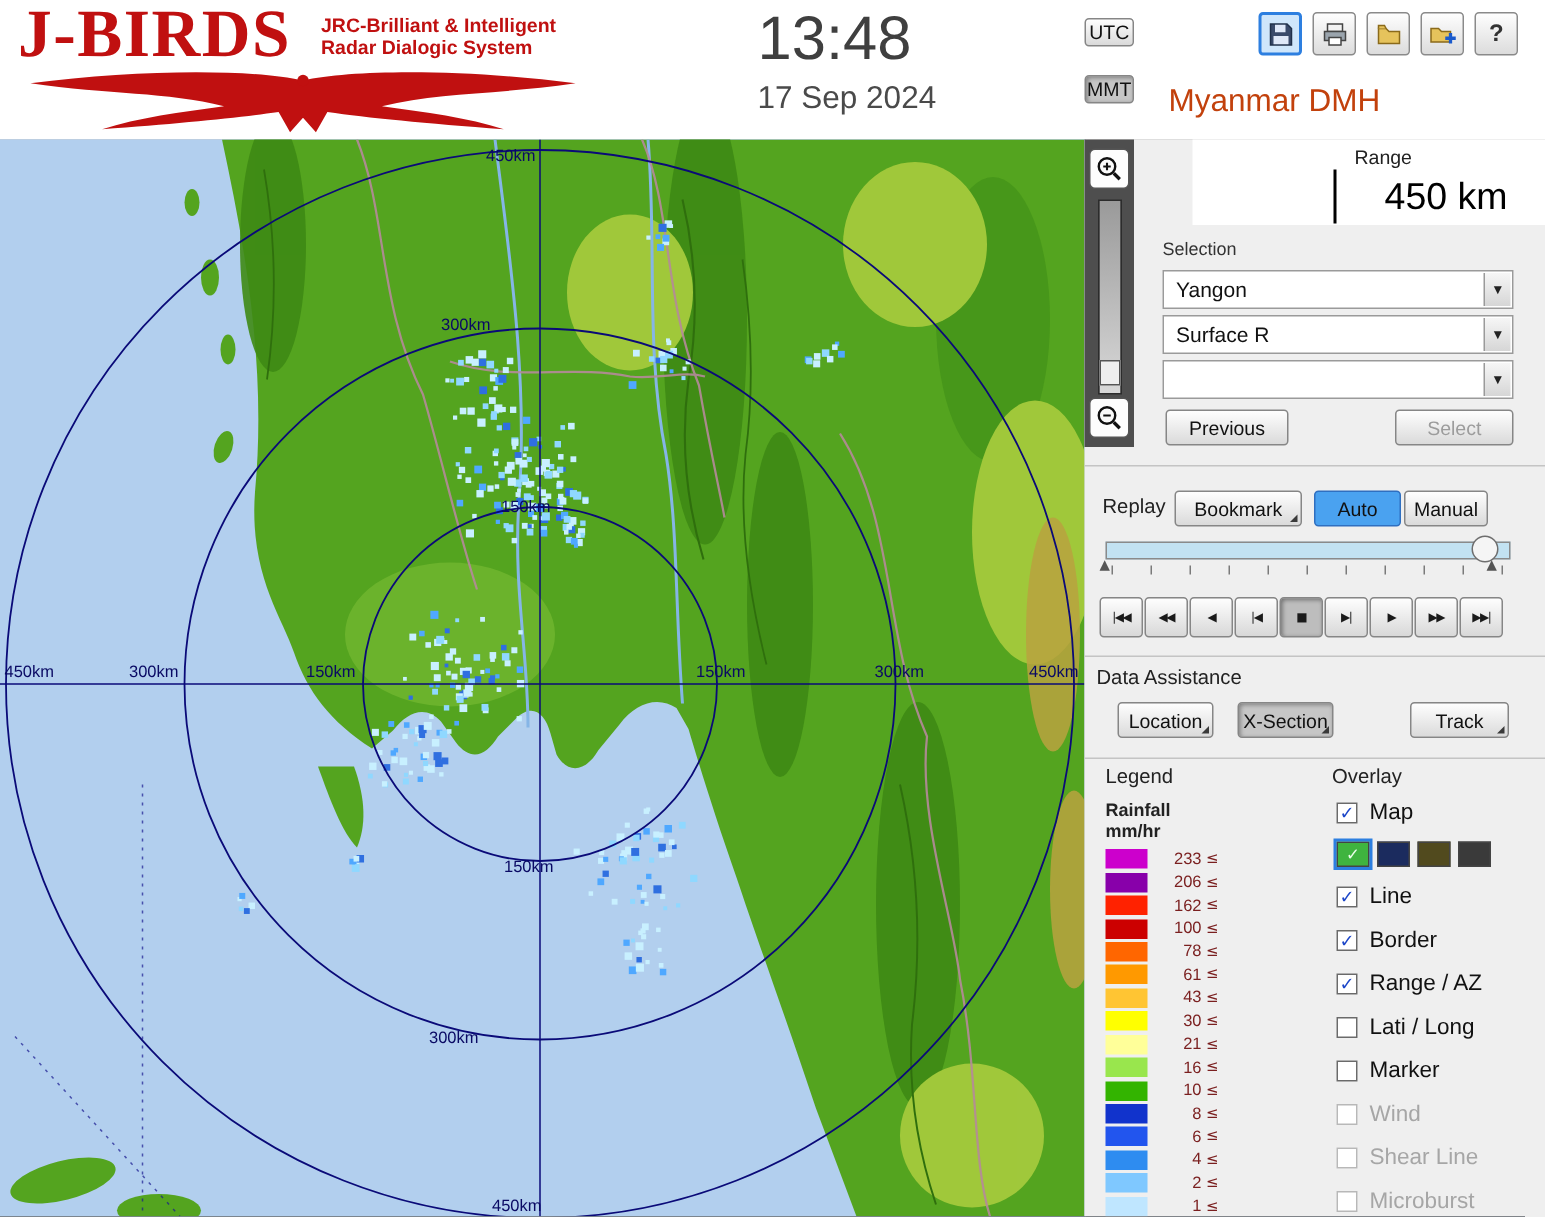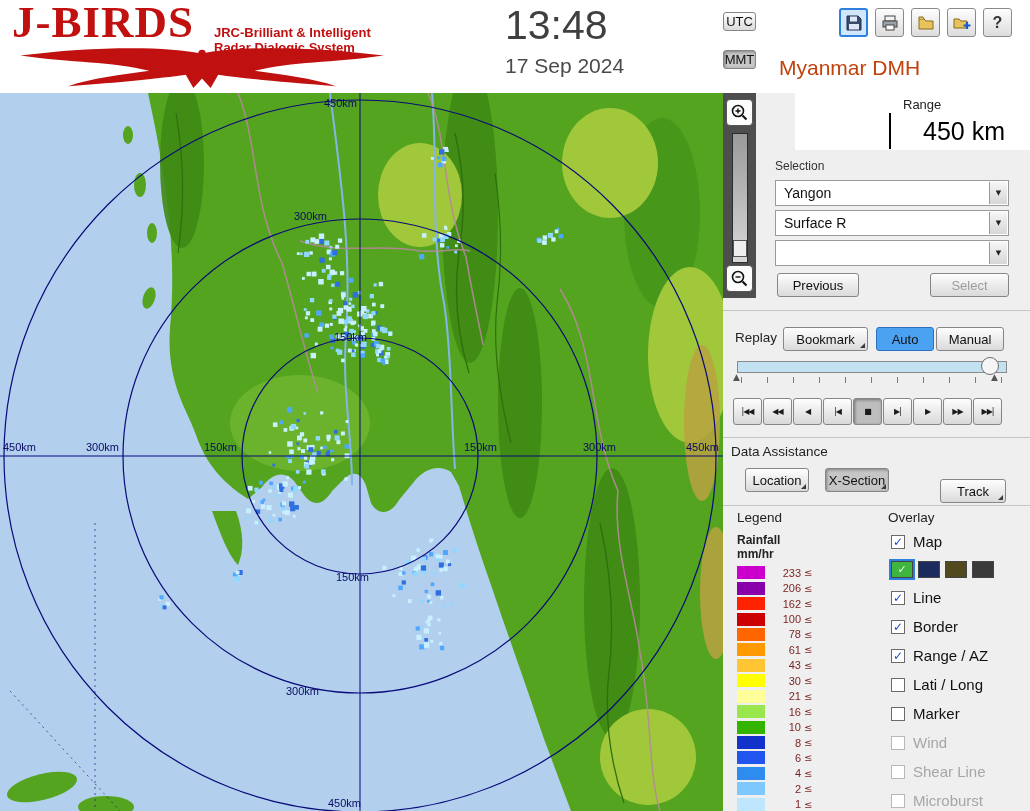--- a/index.html
+++ b/index.html
@@ -2,21 +2,21 @@
 <html><head>
 <meta charset="utf-8">
 <style>
   html,body{margin:0;padding:0;background:#222;}
   .app{position:relative;width:1030px;height:811px;background:#f0f0f0;overflow:hidden;
        font-family:"Liberation Sans",sans-serif;-webkit-font-smoothing:antialiased;}
   
   .header{position:absolute;left:0;top:0;width:1030px;height:93px;background:#fff;border-bottom:1px solid #9a9a9a;}
   .logo-title{position:absolute;left:12px;top:-4px;font-family:"Liberation Serif",serif;font-weight:bold;
               font-size:45px;color:#c01010;letter-spacing:1px;}
-  .tagline{position:absolute;left:214px;top:25px;color:#c01010;font-weight:bold;font-size:13px;line-height:15px;}
+  .tagline{position:absolute;left:214px;top:9px;color:#c01010;font-weight:bold;font-size:13px;line-height:15px;}
   .eagle{position:absolute;left:8px;top:46px;}
   .warning-box{position:absolute;left:410px;top:13px;width:87px;height:62px;background:#fcfcfc;
                border:1px solid #d6d6d6;color:#a0a0a0;font-size:17px;display:flex;align-items:center;
                justify-content:center;}
   .clock-time{position:absolute;left:505px;top:2px;font-size:41px;color:#3f3f3f;}
   .clock-date{position:absolute;left:505px;top:54px;font-size:21px;color:#4a4a4a;}
   .tz-btn{position:absolute;left:723px;width:33px;height:19px;font-size:11px;border-radius:2px;}
   .utc{top:12px;}
   .mmt{top:50px;}
   .toolbar{position:absolute;top:8px;left:839px;display:flex;gap:7px;}
@@ -622,21 +622,21 @@
       <button class="combo-btn">▼</button>
     </div>
     <button class="btn" style="left:54px;top:180px;width:82px;height:24px">Previous</button>
     <button class="btn disabled-btn" style="left:207px;top:180px;width:79px;height:24px">Select</button>
 
     <div class="sep" style="top:217px"></div>
 
     <div class="replay-label" style="left:12px;top:237px">Replay</div>
     <button class="btn menu-corner" style="left:60px;top:234px;width:85px;height:24px">Bookmark</button>
     <button class="btn blue-selected" style="left:153px;top:234px;width:58px;height:24px">Auto</button>
-    <button class="btn" style="left:213px;top:234px;width:68px;height:24px">Manual</button>
+    <button class="btn" style="left:213px;top:234px;width:56px;height:24px">Manual</button>
 
     <div class="slider"></div>
     <div class="slider-thumb"></div>
     <div class="slider-marker" style="left:10px">▲</div>
     <div class="slider-marker" style="left:268px">▲</div>
     <div class="ticks">
         <span class="tick" style="left: 0px;"></span>
         <span class="tick" style="left: 26px;"></span>
         <span class="tick" style="left: 52px;"></span>
         <span class="tick" style="left: 78px;"></span>
@@ -660,21 +660,21 @@
         <button class="pb-btn">▶▶</button>
         <button class="pb-btn">▶▶|</button>
       </div>
 
     <div class="sep" style="top:344px"></div>
 
     <div class="da-label" style="left:8px;top:351px">Data Assistance</div>
     <div>
         <button class="btn menu-corner" style="left: 22px; top: 375px; width: 64px; height: 24px;">Location</button>
         <button class="btn menu-corner pressed" style="left: 102px; top: 375px; width: 64px; height: 24px;">X-Section</button>
-        <button class="btn menu-corner" style="left: 217px; top: 386px; width: 66px; height: 24px; text-align: center;">Track</button>
+        <button class="btn menu-corner" style="left: 217px; top: 375px; width: 66px; height: 24px; text-align: center;">Track</button>
       </div>
 
     <div class="sep" style="top:412px"></div>
 
     <div class="legend-label" style="left:14px;top:417px">Legend</div>
     <div class="overlay-label" style="left:165px;top:417px">Overlay</div>
     <div class="legend-unit" style="top:440px">Rainfall</div>
     <div class="legend-unit" style="top:454px">mm/hr</div>
     <div class="legend-rows">
         <div class="lg-row">

